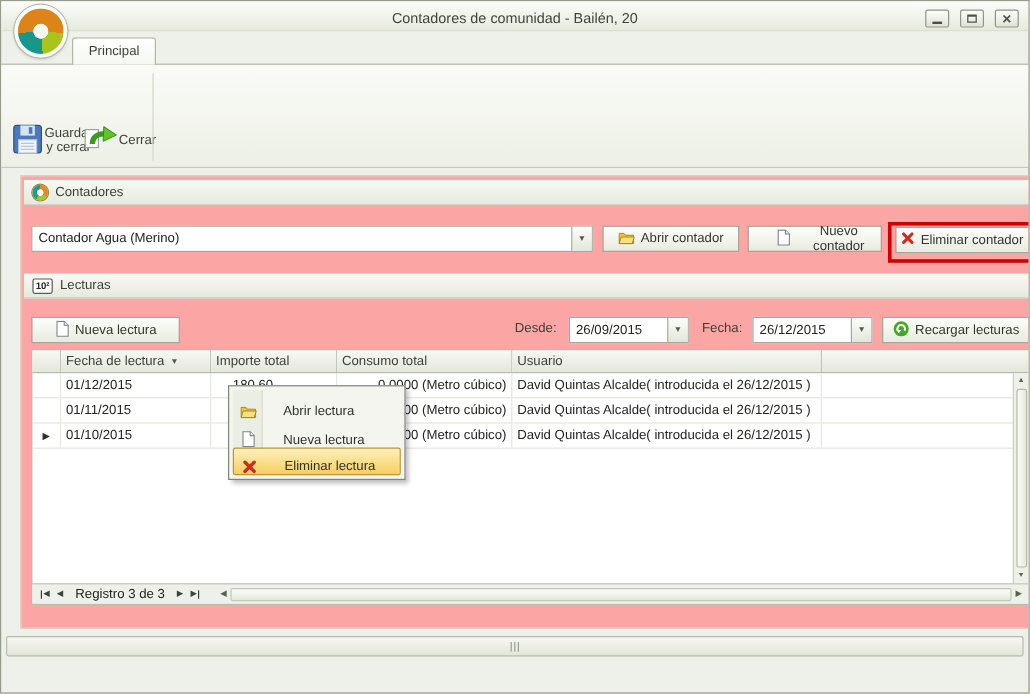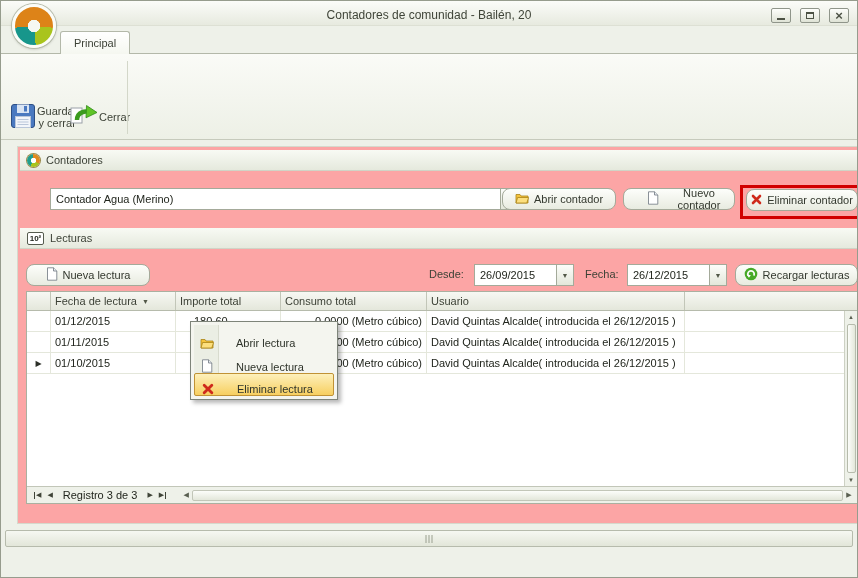--- a/index.html
+++ b/index.html
@@ -58,21 +58,21 @@
 
   .combo { position: absolute; height: 22px; background: #fff; border: 1px solid #a4aa9a;
            display: flex; align-items: center; }
   .combo-text { flex: 1; padding: 0 5px; white-space: nowrap; overflow: hidden; color: #22261e; }
   .combo-btn { width: 17px; height: 100%; border-left: 1px solid #a4aa9a;
                background: linear-gradient(#fcfdfa, #e3e7da); display: flex; align-items: center; justify-content: center; }
   .arrow-down { font-size: 7px; color: #525848; }
 
   .btn { position: absolute; height: 22px; display: flex; align-items: center; justify-content: center;
          gap: 5px; background: linear-gradient(#fdfefb, #e8ebe0); border: 1px solid #a4aa9a;
-         border-radius: 8px; font: inherit; color: #33382e; cursor: default; }
+         border-radius: 0; font: inherit; color: #33382e; cursor: default; }
   .field-label { position: absolute; color: #3c4136; }
 
   .annotation { position: absolute; left: 722px; top: 38px; width: 123px; height: 34px;
                 border: 3px solid #d10000; z-index: 5; pointer-events: none; }
 
   
   .grid { position: absolute; left: 8px; top: 144px; width: 832px; height: 213px;
           background: #fff; border: 1px solid #aab0a0; }
   .grid-header { display: flex; height: 19px; border-bottom: 1px solid #b6bbac; }
   .th { background: linear-gradient(#f7f8f3, #e4e7db); border-right: 1px solid #c2c6b8;
@@ -176,21 +176,21 @@
     <div class="ribbon-sep"></div>
   </div>
 
   <div class="client">
 
     <div class="group-header" style="top:3px;">
       <span class="mini-logo"></span>
       <span>Contadores</span>
     </div>
 
-    <div class="combo" style="left:8px; top:41px; width:468px;margin-left:24px;">
+    <div class="combo" style="left:8px; top:41px; width:468px;">
       <span class="combo-text">Contador Agua (Merino)</span>
       <span class="combo-btn">
           <span class="arrow-down">▼</span>
         </span>
     </div>
 
     <button class="btn" style="left:484px; top:41px; width:114px;">
       <span>
         <svg width="14" height="12" viewBox="0 0 14 12">
           <path d="M1 2.5 h4 l1 1.5 h7 v7 H1 Z" fill="#f5c33b" stroke="#a98416" stroke-width="0.8"></path>

